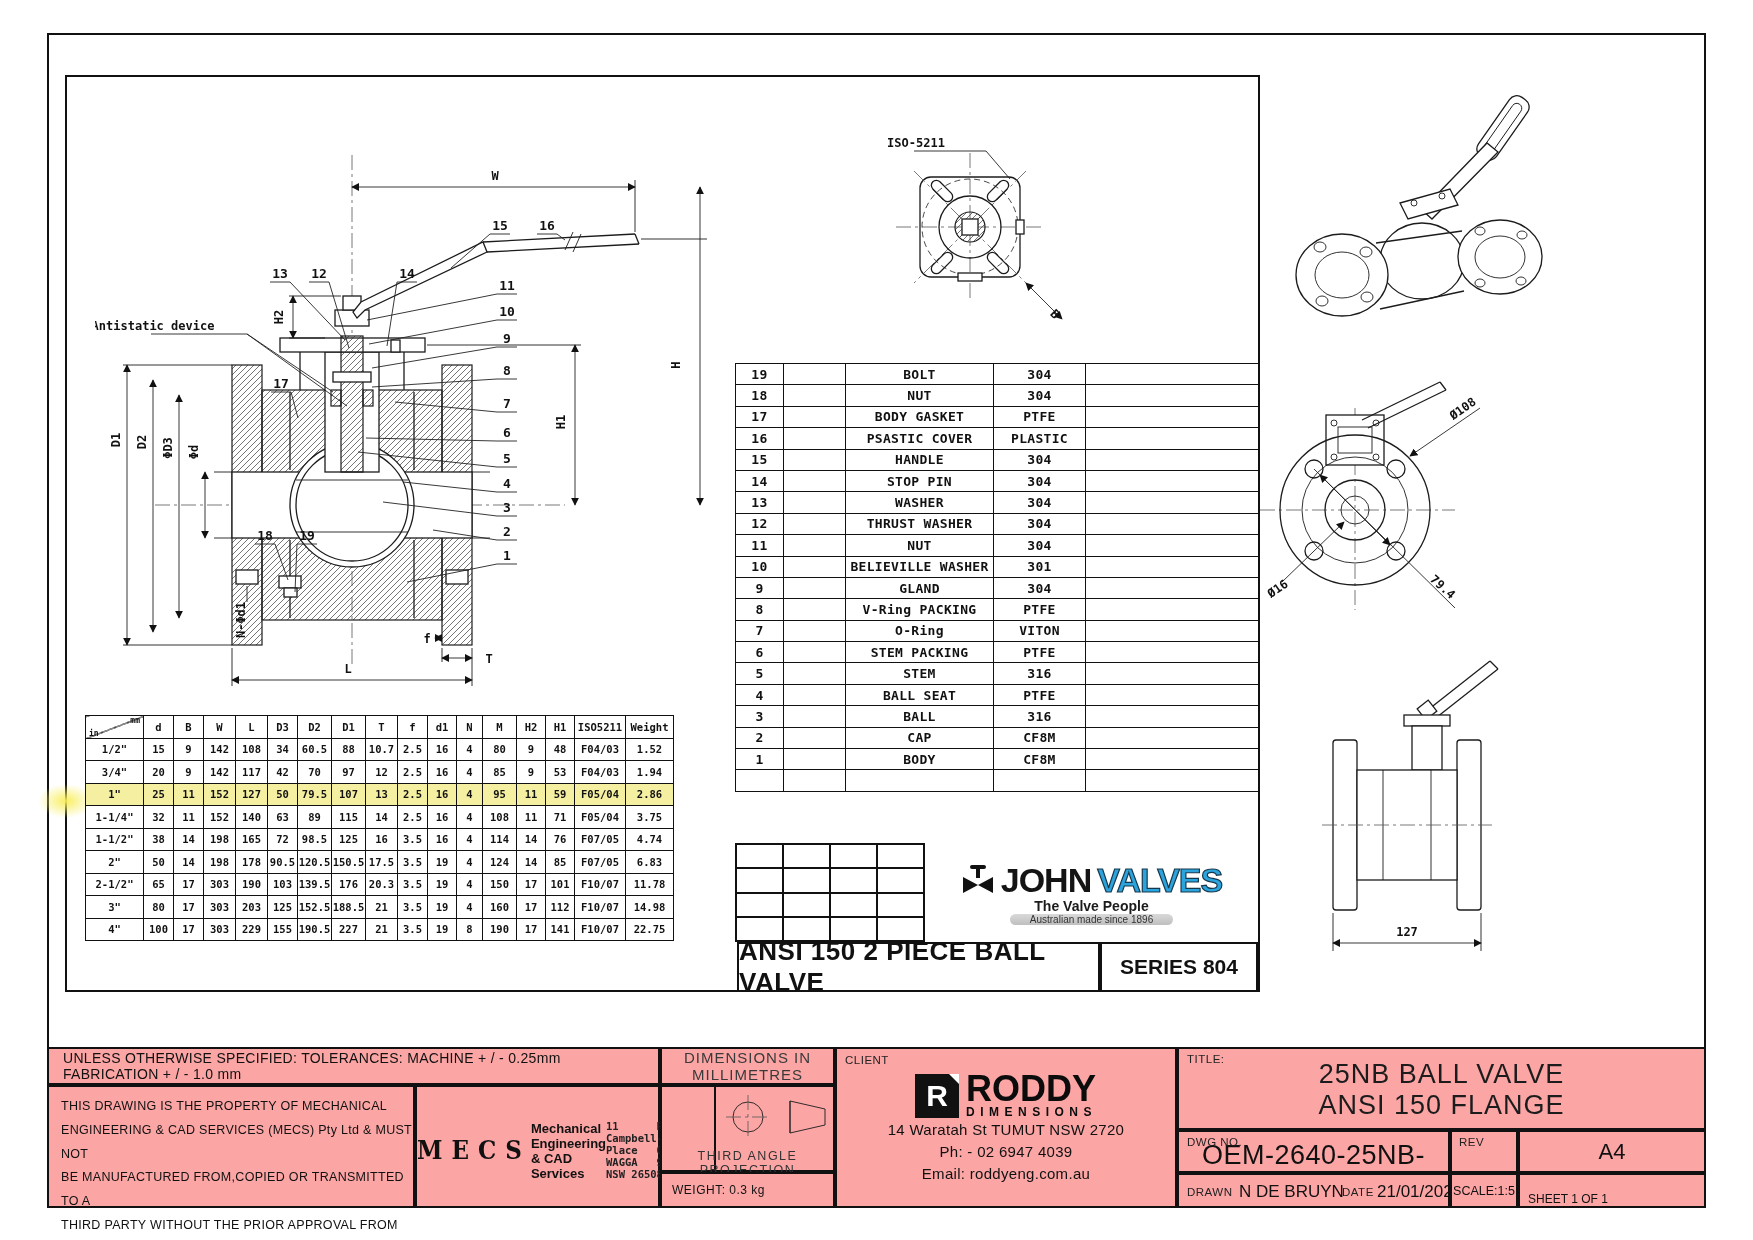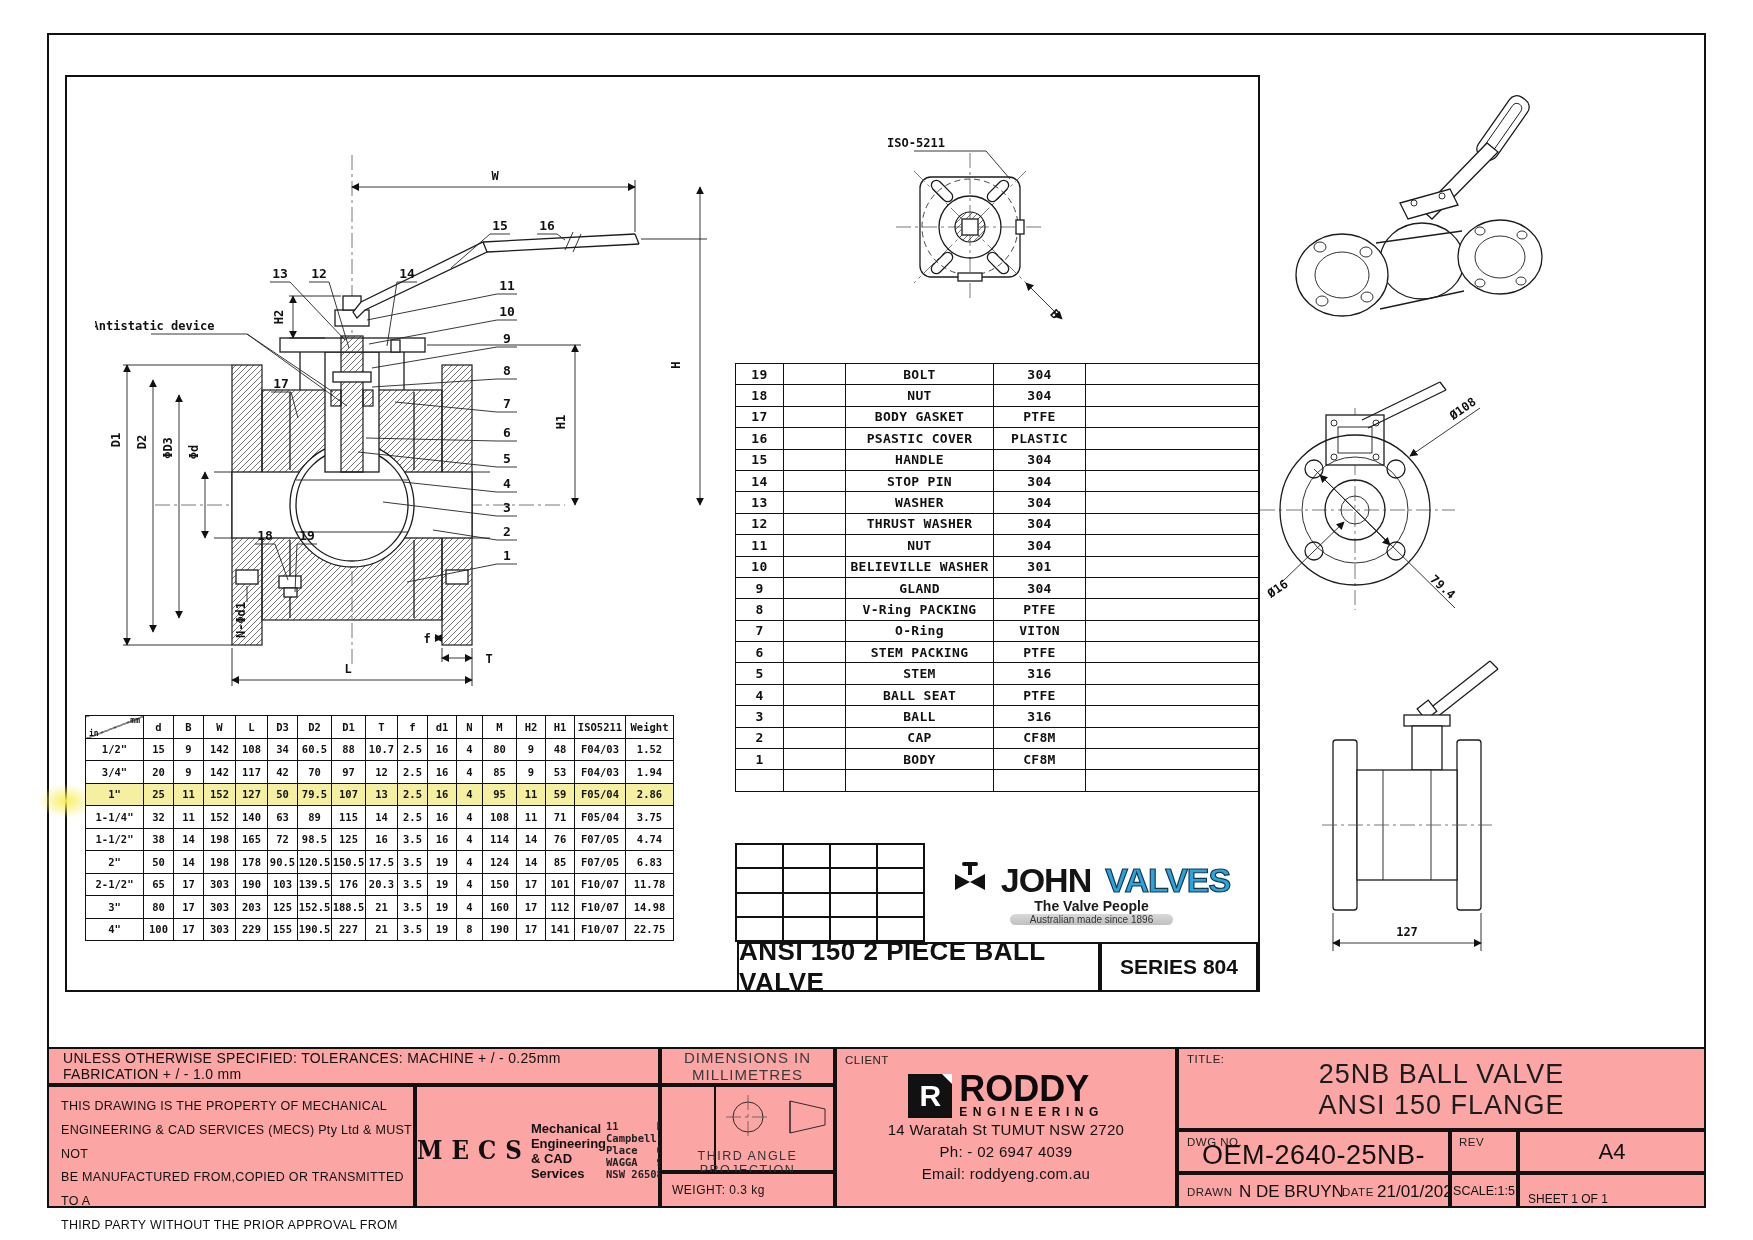--- a/index.html
+++ b/index.html
@@ -23,21 +23,21 @@
             border:1.8px solid #111}
   .minigrid div{border:0.9px solid #111}
 
   
   .banner{border:2.5px solid #111;display:flex;align-items:center;justify-content:center;background:#fff}
   .banner-left{font:700 26px "Liberation Sans",sans-serif;letter-spacing:.5px}
   .banner-right{font:700 21px "Liberation Sans",sans-serif}
 
   
   .jv{display:flex;flex-direction:column;align-items:center;justify-content:center}
-  .jv-row{display:flex;gap:14px}
+  .jv-row{display:flex;align-items:center;gap:6px}
   .jv-john{font:900 34px "Liberation Sans",sans-serif;letter-spacing:-1px;color:#141414}
   .jv-valves{font:900 34px "Liberation Sans",sans-serif;letter-spacing:-1px;color:#2ba3dc;
              -webkit-text-stroke:1.2px #16364a}
   .jv-tag{font:700 14px "Liberation Sans",sans-serif;color:#1b1b1b;margin-top:-2px}
   .jv-sub{font:500 10px "Liberation Sans",sans-serif;color:#333;background:linear-gradient(#d9d9d9,#bfbfbf);
           padding:0 20px;border-radius:8px}
 
   
   .tb{border:2px solid #111;background:#fca5a5}
   .lab{font:400 11.5px "Liberation Sans",sans-serif;color:#222;letter-spacing:.5px}
@@ -799,21 +799,21 @@
   </div>
 
   <div class="abs tb" style="left:835px;top:1047px;width:342px;height:161px">
     <div class="abs lab" style="left:8px;top:5px">CLIENT</div>
     <div class="roddy-row" style="margin-top:24px">
       <div class="r-icon">
           <span>R</span>
         </div>
       <div>
         <div class="r-name">RODDY</div>
-        <div class="r-sub">ENGINEERING</div>
+        <div class="r-sub">DIMENSIONS</div>
       </div>
     </div>
     <div class="client-addr" style="">
       <div>14 Waratah St TUMUT NSW 2720</div>
       <div>Ph: - 02 6947 4039</div>
       <div>Email: roddyeng.com.au</div>
     </div>
   </div>
 
   <div class="abs tb" style="left:1177px;top:1047px;width:529px;height:83px">

